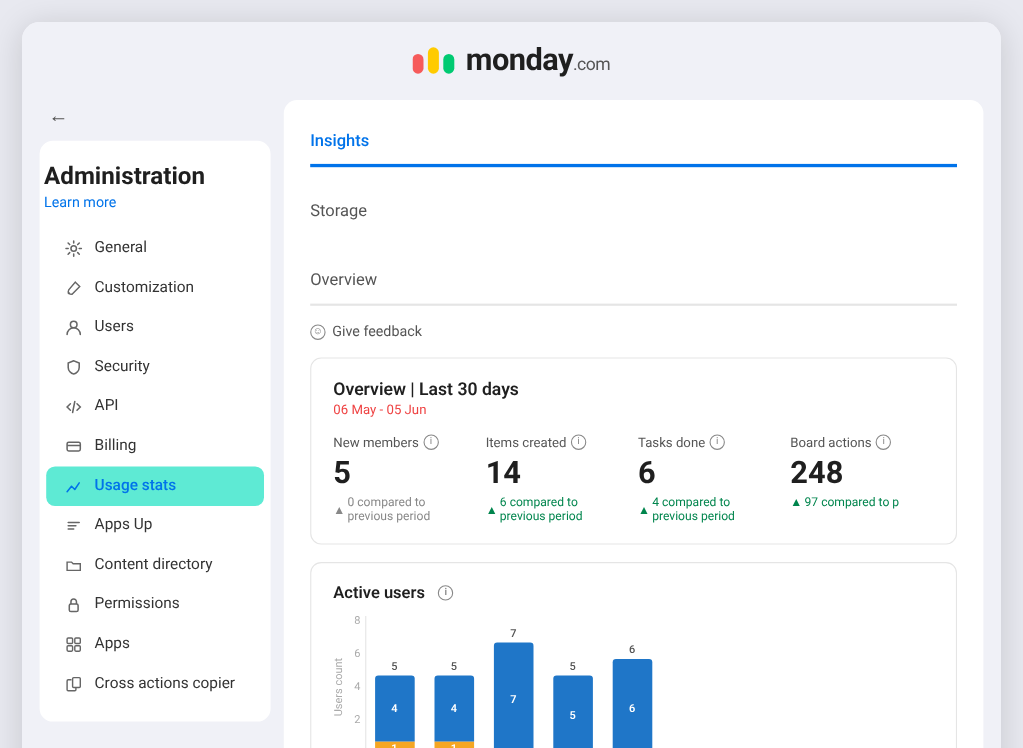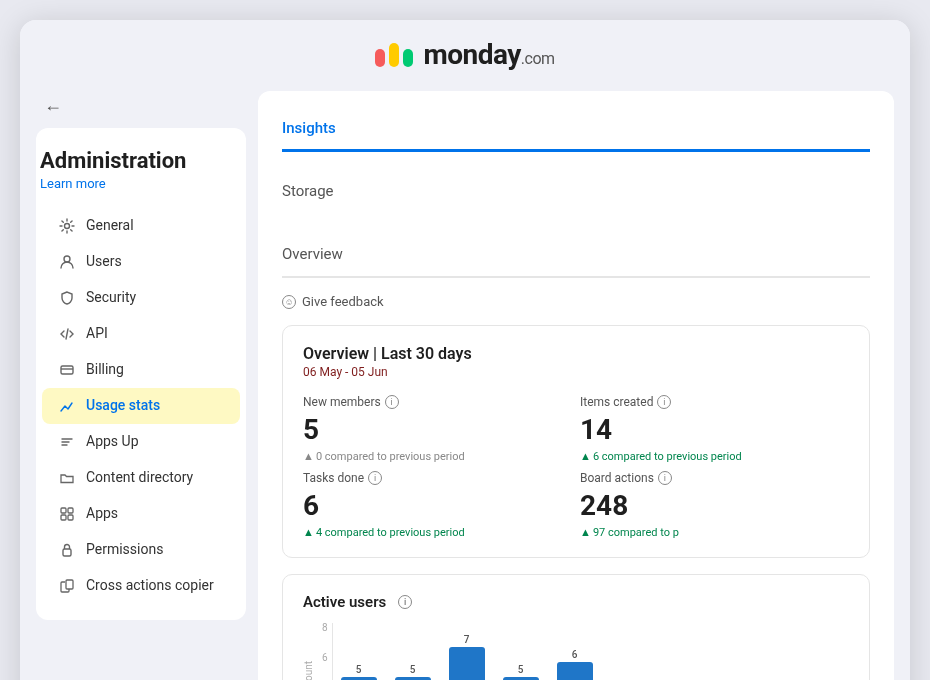--- a/index.html
+++ b/index.html
@@ -95,21 +95,21 @@
       gap: 10px;
       padding: 9px 16px;
       cursor: pointer;
       border-radius: 8px;
       margin: 0 6px;
       font-size: 14px;
       color: #333;
       transition: background 0.15s;
     }
     .sidebar-item.active {
-      background: #fef9c3;
+      background: #5eead4;
       color: #0073ea;
       font-weight: 500;
     }
     .sidebar-icon {
       width: 18px;
       height: 18px;
       display: flex;
       align-items: center;
       justify-content: center;
       flex-shrink: 0;
@@ -164,26 +164,26 @@
       margin-bottom: 16px;
     }
     .overview-title {
       font-size: 16px;
       font-weight: 600;
       color: #1f1f1f;
       margin-bottom: 2px;
     }
     .overview-subtitle {
       font-size: 12px;
-      color: #7f1d1d;
+      color: #ef4444;
       margin-bottom: 16px;
     }
     .metrics-row {
       display: grid;
-      grid-template-columns: repeat(2, 1fr);
+      grid-template-columns: repeat(4, 1fr);
       gap: 8px;
     }
     .metric {
       padding-right: 12px;
     }
     .metric-label {
       font-size: 12px;
       color: #555;
       display: flex;
       align-items: center;
@@ -288,20 +288,29 @@
           <li class="sidebar-item">
             <span class="sidebar-icon">
               <svg width="16" height="16" viewBox="0 0 16 16" fill="none">
                   <circle cx="8" cy="8" r="2.5" stroke="#666" stroke-width="1.4"></circle>
                   <path d="M8 1v2M8 13v2M1 8h2M13 8h2M2.93 2.93l1.41 1.41M11.66 11.66l1.41 1.41M2.93 13.07l1.41-1.41M11.66 4.34l1.41-1.41" stroke="#666" stroke-width="1.4" stroke-linecap="round"></path>
                 </svg>
             </span>
             <span>General</span>
           </li>
 
+          <li class="sidebar-item">
+            <span class="sidebar-icon">
+              <svg width="16" height="16" viewBox="0 0 16 16" fill="none">
+                  <path d="M9.5 2.5l4 4-7 7s-2 0-3-1 0-3 0-3l6-7z" stroke="#666" stroke-width="1.3"></path>
+                  <circle cx="3.5" cy="12.5" r="1" fill="#666"></circle>
+                </svg>
+            </span>
+            <span>Customization</span>
+          </li>
 
           <li class="sidebar-item">
             <span class="sidebar-icon">
               <svg width="16" height="16" viewBox="0 0 16 16" fill="none">
                   <circle cx="8" cy="5" r="3" stroke="#666" stroke-width="1.4"></circle>
                   <path d="M2 14c0-3.3 2.7-6 6-6s6 2.7 6 6" stroke="#666" stroke-width="1.4" stroke-linecap="round"></path>
                 </svg>
             </span>
             <span>Users</span>
           </li>
@@ -352,42 +361,42 @@
             <span>Apps Up</span>
           </li>
 
           <li class="sidebar-item">
             <span class="sidebar-icon">
               <svg width="16" height="16" viewBox="0 0 16 16" fill="none">
                   <path d="M2 5h4l1.5 1.5H14v6H2V5z" stroke="#666" stroke-width="1.3"></path>
                 </svg>
             </span>
             <span>Content directory</span>
+          </li>
+
+          <li class="sidebar-item">
+            <span class="sidebar-icon">
+              <svg width="16" height="16" viewBox="0 0 16 16" fill="none">
+                  <rect x="4" y="7" width="8" height="7" rx="1.5" stroke="#666" stroke-width="1.4"></rect>
+                  <path d="M5.5 7V5a2.5 2.5 0 015 0v2" stroke="#666" stroke-width="1.4"></path>
+                </svg>
+            </span>
+            <span>Permissions</span>
           </li>
 
           <li class="sidebar-item">
             <span class="sidebar-icon">
               <svg width="16" height="16" viewBox="0 0 16 16" fill="none">
                   <rect x="2" y="2" width="5" height="5" rx="1" stroke="#666" stroke-width="1.3"></rect>
                   <rect x="9" y="2" width="5" height="5" rx="1" stroke="#666" stroke-width="1.3"></rect>
                   <rect x="2" y="9" width="5" height="5" rx="1" stroke="#666" stroke-width="1.3"></rect>
                   <rect x="9" y="9" width="5" height="5" rx="1" stroke="#666" stroke-width="1.3"></rect>
                 </svg>
             </span>
             <span>Apps</span>
-          </li>
-
-          <li class="sidebar-item">
-            <span class="sidebar-icon">
-              <svg width="16" height="16" viewBox="0 0 16 16" fill="none">
-                  <rect x="4" y="7" width="8" height="7" rx="1.5" stroke="#666" stroke-width="1.4"></rect>
-                  <path d="M5.5 7V5a2.5 2.5 0 015 0v2" stroke="#666" stroke-width="1.4"></path>
-                </svg>
-            </span>
-            <span>Permissions</span>
           </li>
 
           <li class="sidebar-item">
             <span class="sidebar-icon">
               <svg width="16" height="16" viewBox="0 0 16 16" fill="none">
                   <path d="M6 4H3a1 1 0 00-1 1v8a1 1 0 001 1h6a1 1 0 001-1v-2" stroke="#666" stroke-width="1.3"></path>
                   <rect x="7" y="2" width="7" height="9" rx="1" stroke="#666" stroke-width="1.3"></rect>
                 </svg>
             </span>
             <span>Cross actions copier</span>

